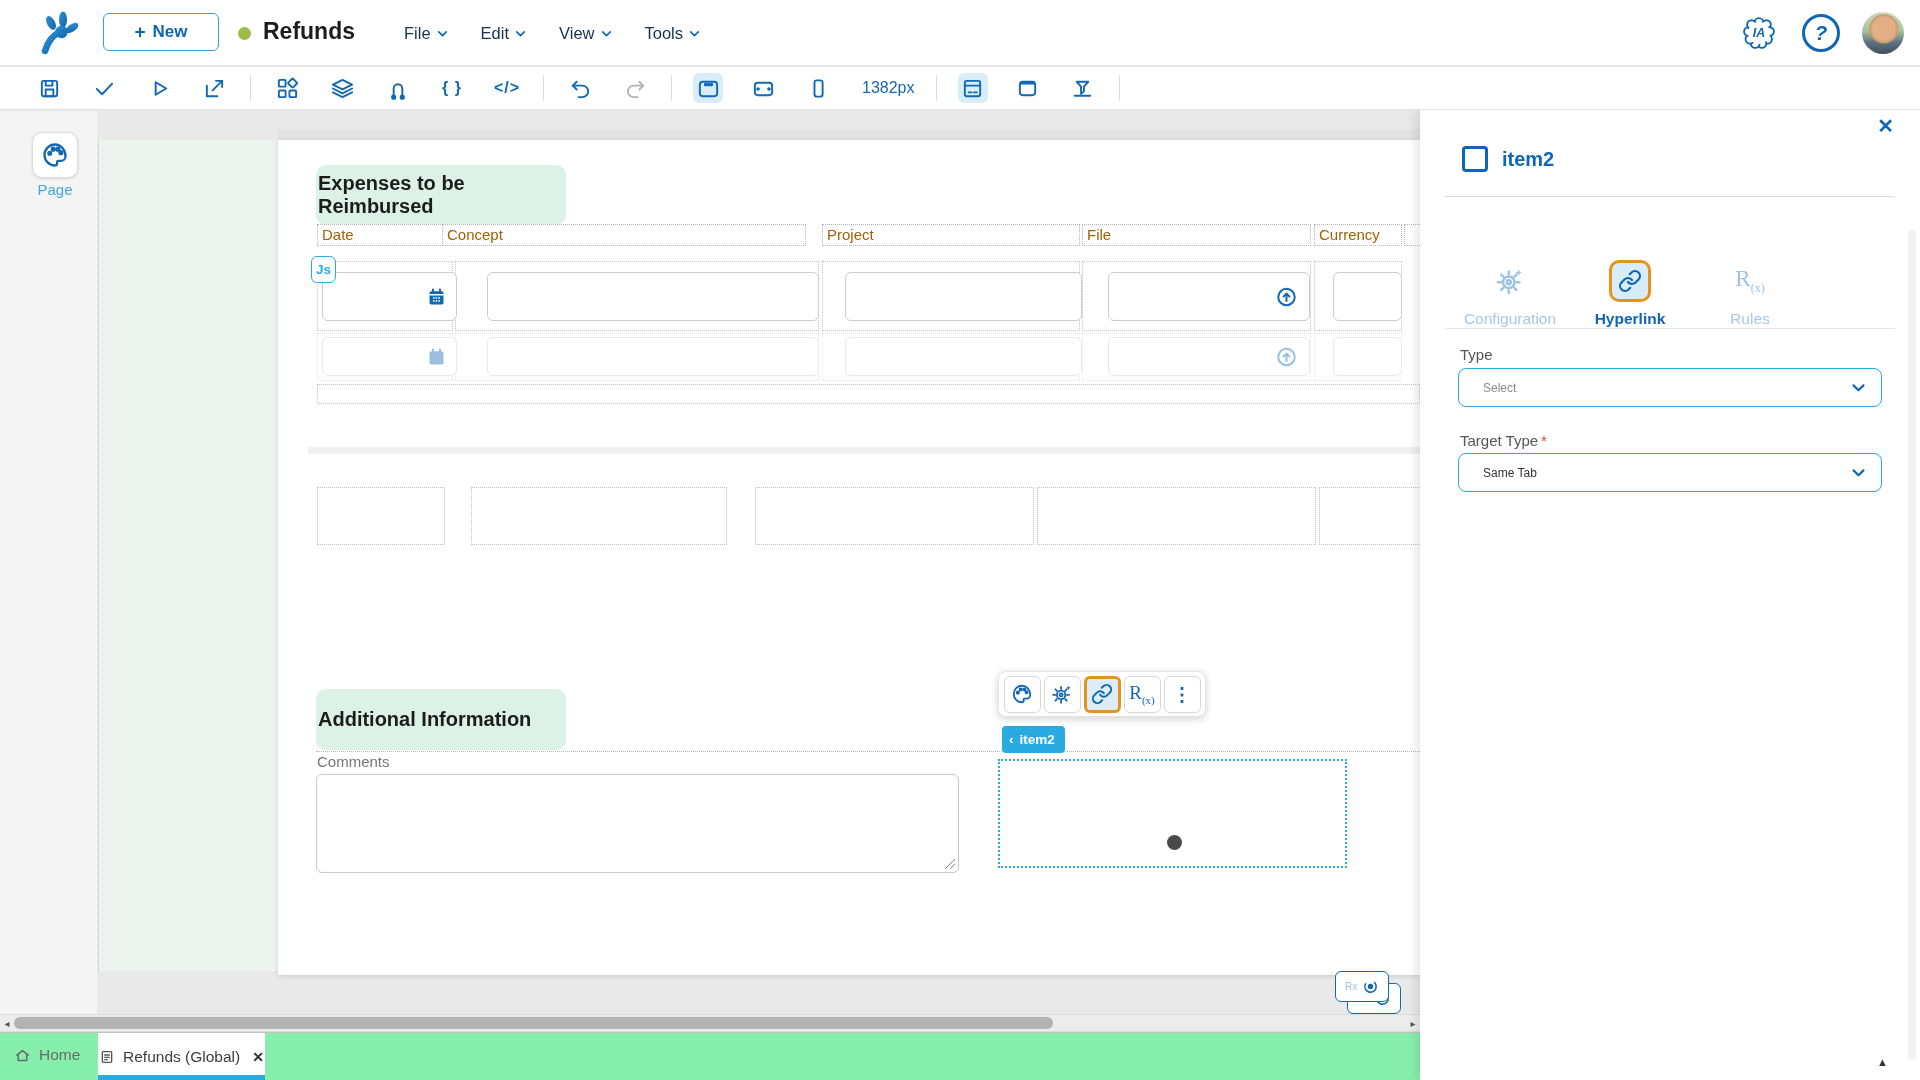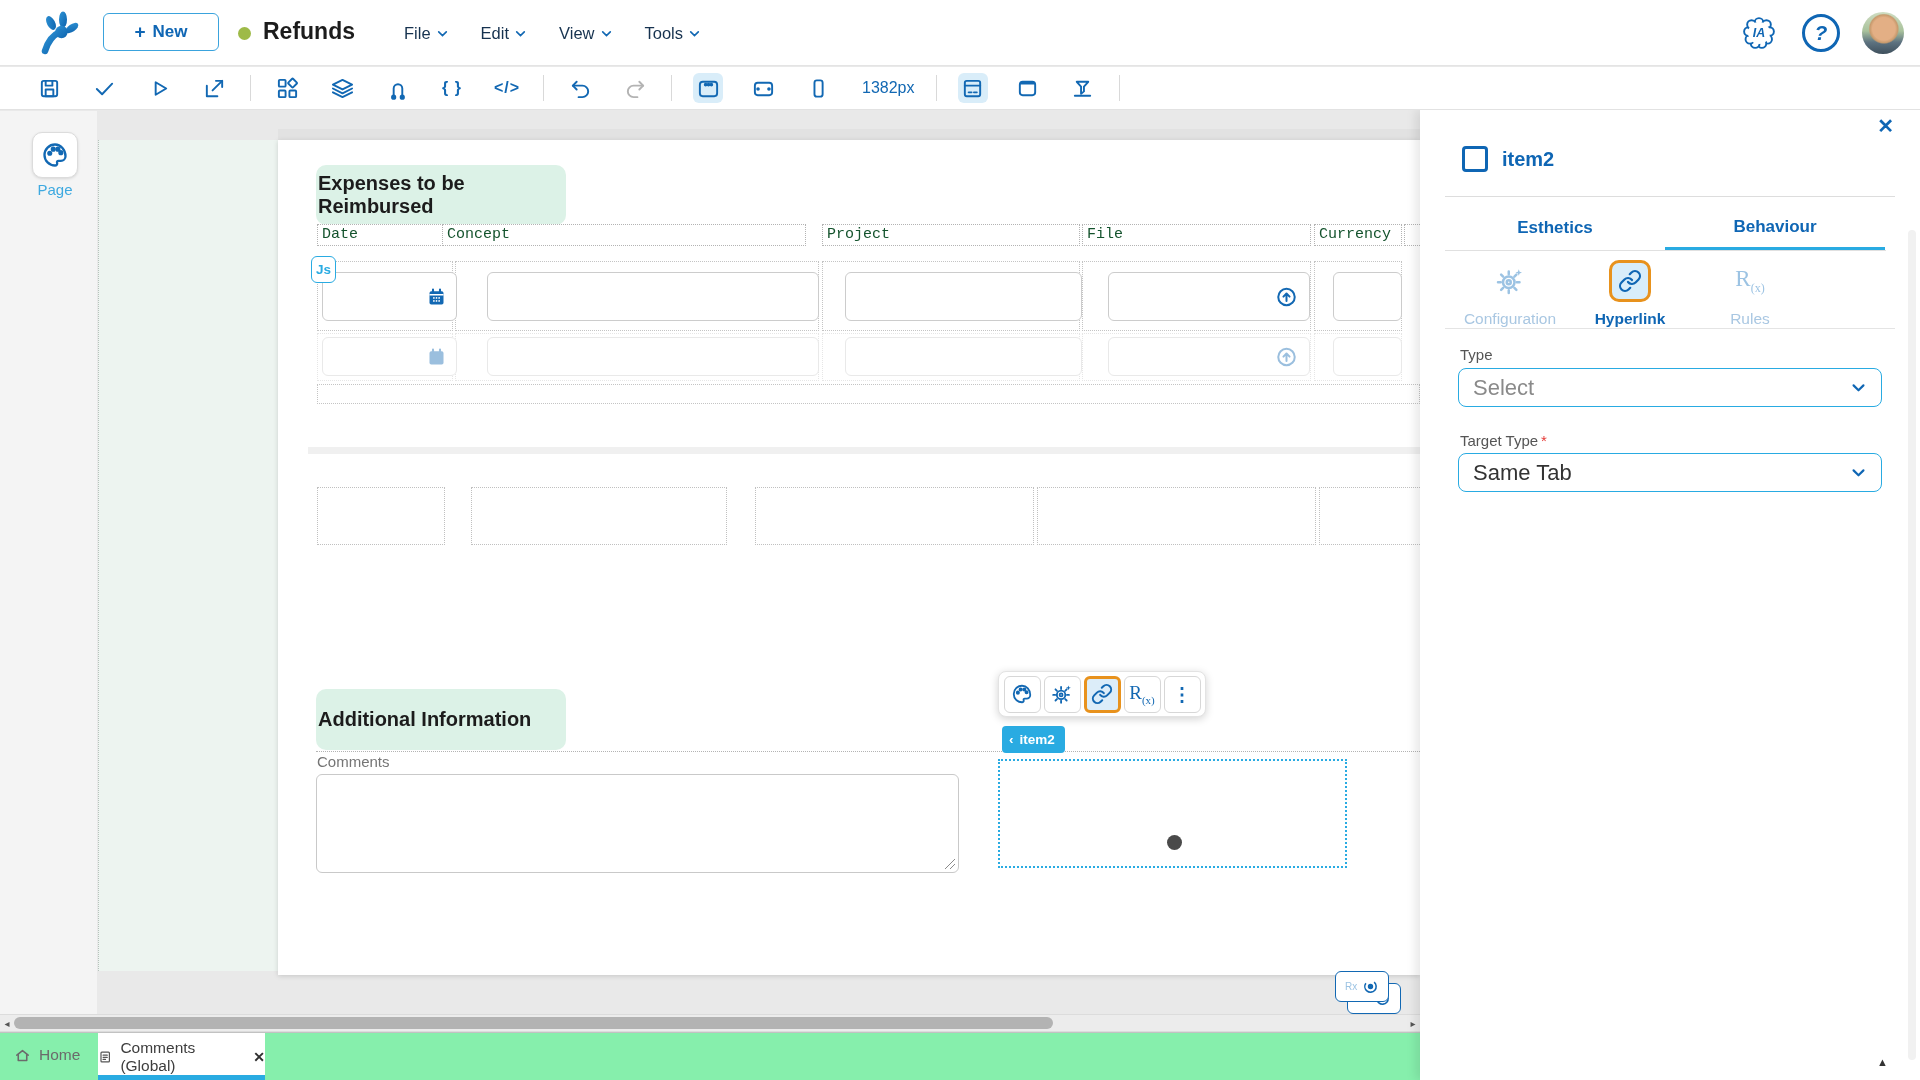--- a/index.html
+++ b/index.html
@@ -47,21 +47,21 @@
   .page-topline { position:absolute; left:278px; top:18px; width:1142px; height:11px; background:#e2e2e2; }
   .mint-strip { position:absolute; left:98px; top:29px; width:180px; height:831px; background:#edf4f0; border-left:1px dotted #b7c2bc; }
 
   
   .page { position:absolute; left:278px; top:29px; width:1142px; height:835px; background:#fff; overflow:hidden;
           box-shadow:0 1px 5px rgba(0,0,0,.15); }
   .hl-green { position:absolute; background:#dcf2e7; border-radius:10px; display:flex; align-items:center; }
   .hl-green .htxt { font-size:20px; font-weight:bold; color:#1c1c1c; padding-left:2px; }
   .sec1 { left:38px; top:25px; width:250px; height:60px; }
   .sec2 { left:38px; top:549px; width:250px; height:61px; }
-  .thead-cell { position:absolute; top:84px; height:22px; border:1px dotted #b3b3b3; font-size:15px; color:#14532d; line-height:20px; padding-left:4px; background:#fff;font-family:Liberation Mono, monospace; }
+  .thead-cell { position:absolute; top:84px; height:22px; border:1px dotted #b3b3b3; font-size:15px; color:#a16207; line-height:20px; padding-left:4px; background:#fff; }
   .cell-dotted { position:absolute; border:1px dotted #c4c4c4; background:#fff; }
   .inp { position:absolute; background:#fff; border:1px solid #cccccc; border-radius:6px; }
   .inp .cal { position:absolute; right:9px; top:50%; transform:translateY(-50%); width:21px; height:21px; color:#1268b3; }
   .inp .upl { position:absolute; right:11px; top:50%; transform:translateY(-50%); width:23px; height:23px; color:#1268b3; }
   .js-badge { position:absolute; left:33px; top:116px; width:25px; height:27px; background:#fff; border:1.5px solid #29abe2; border-radius:6px;
               color:#29abe2; font-size:13.5px; font-weight:bold; display:flex; align-items:center; justify-content:center; z-index:5; }
   .gray-strip { position:absolute; left:30px; top:307px; width:1112px; height:7px; background:#f0f0f0; }
   .dotline { position:absolute; left:38px; top:611px; width:1104px; border-top:1px dotted #b3b3b3; }
   .comments-label { position:absolute; left:39px; top:613px; font-size:15px; color:#757575; }
   .textarea { position:absolute; left:38px; top:634px; width:643px; height:99px; border:1px solid #c9c9c9; border-radius:6px; background:#fff; }
@@ -120,21 +120,21 @@
   .st-icon svg { width:30px; height:30px; }
   .st-chip { width:42px; height:42px; border:3px solid #e8921d; border-radius:10px; background:#d8edfa; display:flex; align-items:center; justify-content:center; color:#0f66b4; }
   .st-chip svg { width:24px; height:24px; }
   .st-rules { font-family:"Liberation Serif", serif; font-size:23px; color:#9cc3e3; }
   .st-rules sub { font-size:12px; }
   .rp-div2 { position:absolute; left:25px; top:218px; width:450px; border-top:1px solid #e4e4e4; }
   .fld-label { position:absolute; left:40px; font-size:15px; color:#555; }
   .fld-label .req { color:#e53935; margin-left:3px; }
   .fld-select { position:absolute; left:38px; width:424px; height:39px; border:1.5px solid #29abe2; border-radius:8px; background:#fff;
                 display:flex; align-items:center; padding:0 14px; cursor:pointer; }
-  .fld-select .val { font-size:22px; color:#333; }
+  .fld-select .val { font-size:12px; color:#333;margin-left:10px; }
   .fld-select .val.ph { color:#8a8a8a; }
   .fld-select svg { width:17px; height:17px; margin-left:auto; color:#0f66b4; }
   .rp-scroll { position:absolute; right:4px; top:120px; width:8px; height:830px; background:#f1f1f1; border-radius:4px; }
   .rp-corner { position:absolute; right:32px; bottom:12px; font-size:11px; color:#333; }
 </style>
 </head>
 <body>
 
 <div class="app">
 
@@ -503,37 +503,33 @@
           <path d="M4 11.5L12 5l8 6.5"></path>
             <path d="M6 10.5V19h12v-8.5"></path>
           </svg>
         <span>Home</span>
       </div>
       <div class="btab-active">
         <svg viewBox="0 0 24 24" fill="none" stroke="currentColor" stroke-width="2" stroke-linecap="round">
           <rect x="5" y="4" width="14" height="16" rx="1.5"></rect>
             <path d="M8.5 9h7M8.5 12.5h7M8.5 16h4"></path>
           </svg>
-        <span>Comments (Global)</span>
+        <span>Refunds (Global)</span>
         <span class="close-x">✕</span>
         <div class="btab-underline"></div>
       </div>
     </div>
   </div>
 
   <div class="rpanel">
     <div class="rp-close">✕</div>
     <div class="rp-check"></div>
     <div class="rp-title">item2</div>
     <div class="rp-div1"></div>
 
-    <div class="rp-tabs">
-      <div class="rp-tab">Esthetics</div>
-      <div class="rp-tab active">Behaviour</div>
-    </div>
 
     <div class="rp-subtabs">
       <div class="rp-subtab">
         <div class="st-icon">
           <svg viewBox="0 0 24 24" fill="none" stroke="currentColor" stroke-width="2" stroke-linecap="round">
             <circle cx="11" cy="13" r="4.6"></circle>
               <circle cx="11" cy="13" r="1.6"></circle>
             <path d="M11 6.6v-2.2M11 19.4v2.2M4.6 13H2.4M17.4 13h2.2M6.5 8.5L4.9 6.9M15.5 17.5l1.6 1.6M6.5 17.5l-1.6 1.6M15.5 8.5l1.6-1.6"></path>
             <path d="M19 2.6l.7 1.9 1.9.7-1.9.7-.7 1.9-.7-1.9-1.9-.7 1.9-.7z" fill="currentColor" stroke="none"></path>
             </svg>

